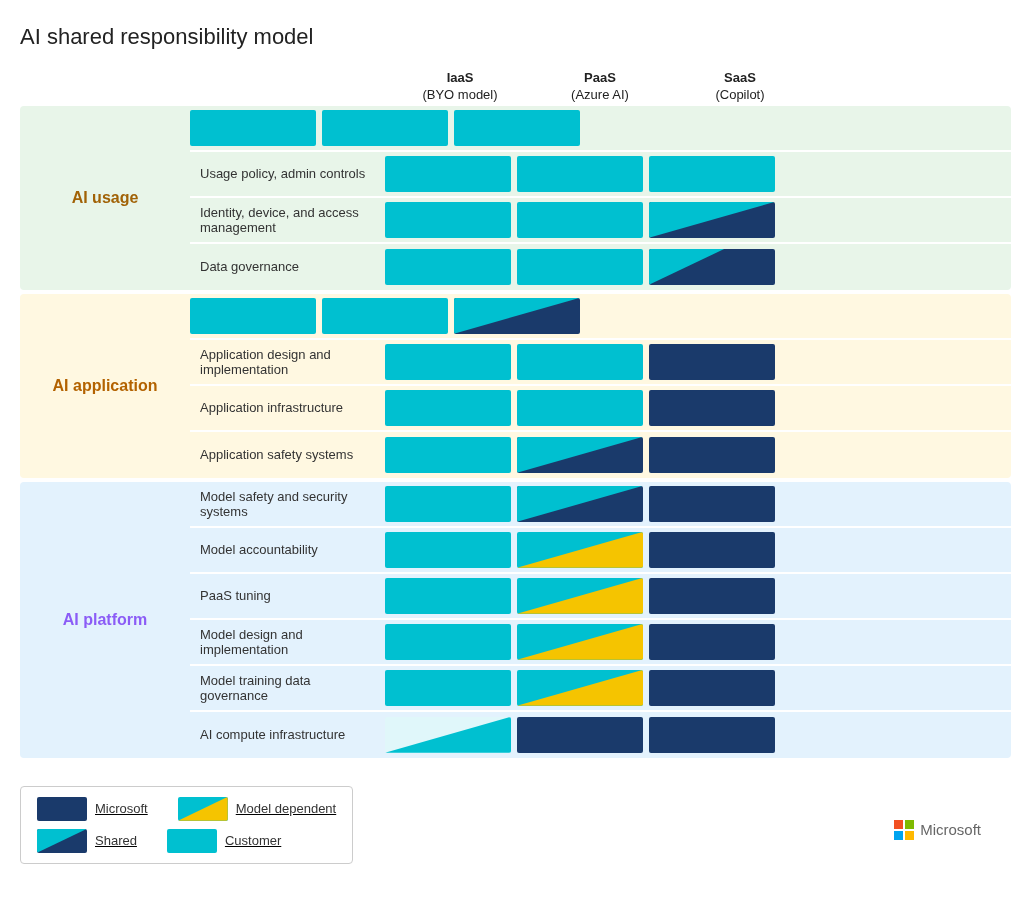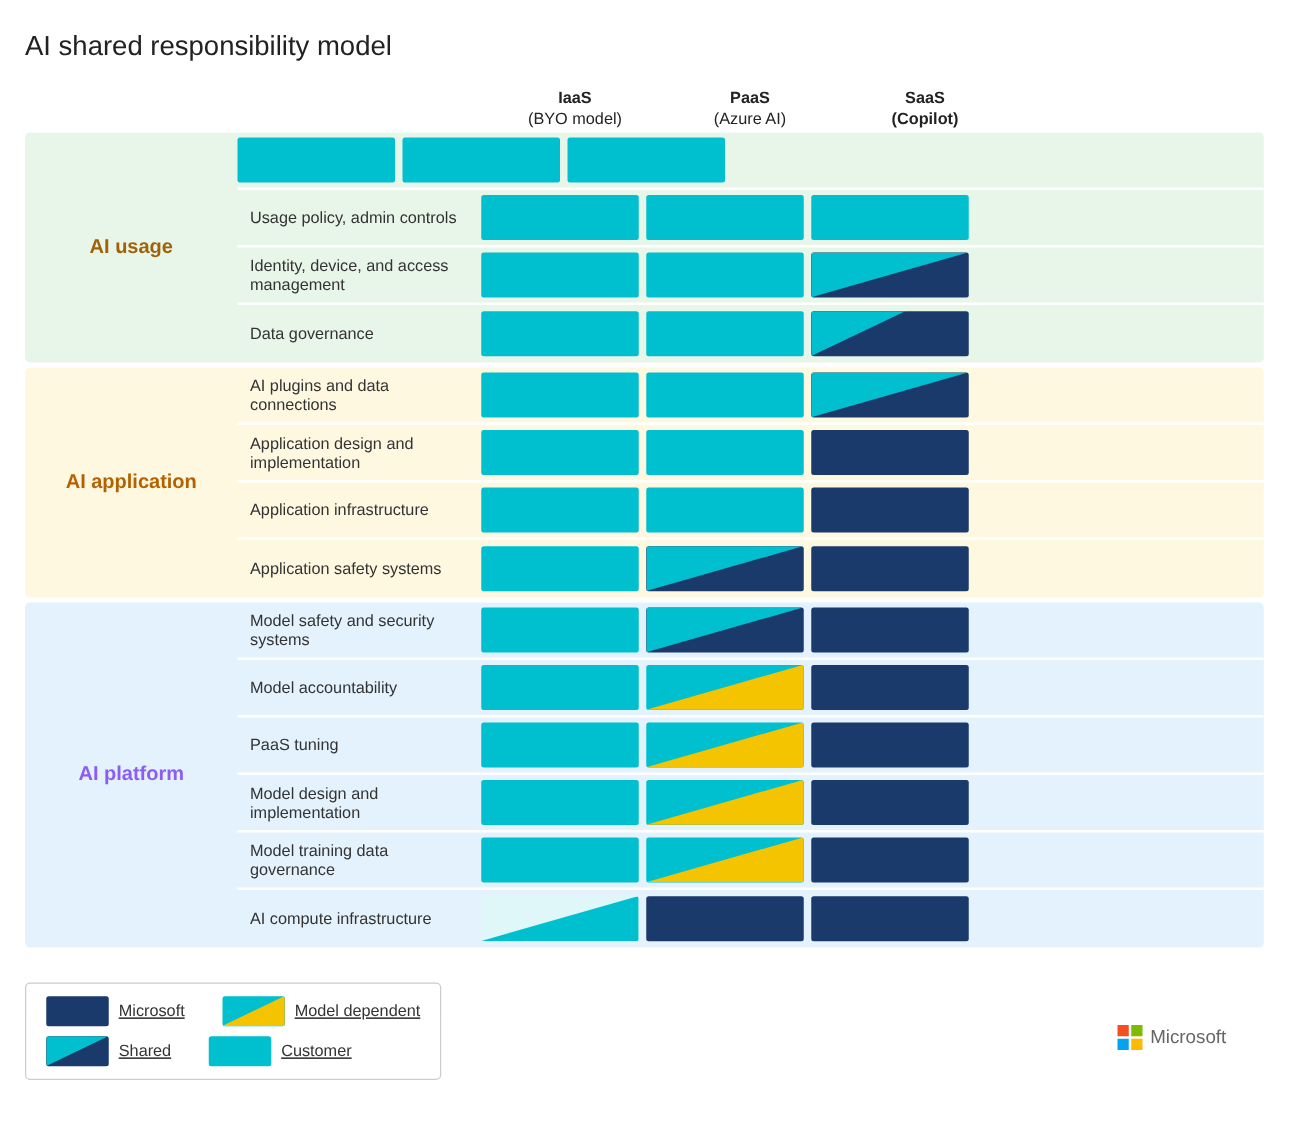--- a/index.html
+++ b/index.html
@@ -182,21 +182,21 @@
     }
   </style>
 </head>
 <body>
 
 <div class="page-title">AI shared responsibility model</div>
 
 <div class="col-headers-row">
   <div class="col-header-cell">IaaS<br><span style="font-weight:400">(BYO model)</span></div>
   <div class="col-header-cell">PaaS<br><span style="font-weight:400">(Azure AI)</span></div>
-  <div class="col-header-cell">SaaS<br><span style="font-weight:700">(Copilot)</span></div>
+  <div class="col-header-cell">SaaS<br><span style="font-weight:400">(Copilot)</span></div>
 </div>
 
 <div class="table-body">
 
   <div class="section-block bg-usage">
     <div class="label-col group-label-usage">AI usage</div>
     <div class="rows-col">
       <div class="data-row">
         <div class="cells-area">
           <div class="data-cell" style="background:#00c0d0;"></div>
@@ -230,21 +230,20 @@
           </div>
         </div>
       </div>
     </div>
   </div>
 
   <div class="section-block bg-application">
     <div class="label-col group-label-application">AI application</div>
     <div class="rows-col">
       <div class="data-row">
-        <div class="row-label">AI plugins and data connections</div>
         <div class="cells-area">
           <div class="data-cell" style="background:#00c0d0;"></div>
           <div class="data-cell" style="background:#00c0d0;"></div>
           <div class="data-cell cell-shared-cyan-dark"></div>
         </div>
       </div>
       <div class="data-row">
         <div class="row-label">Application design and implementation</div>
         <div class="cells-area">
           <div class="data-cell" style="background:#00c0d0;"></div>

